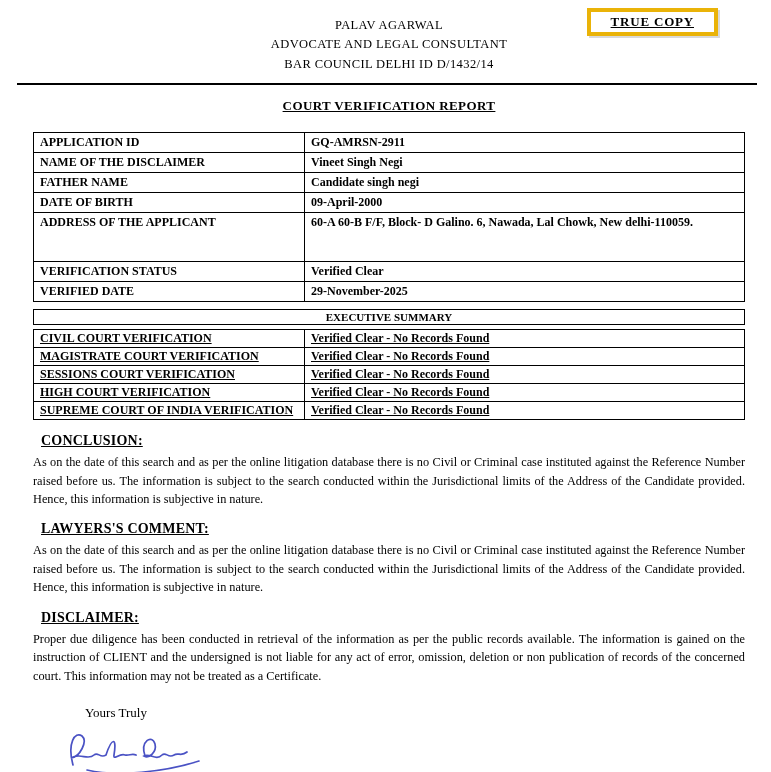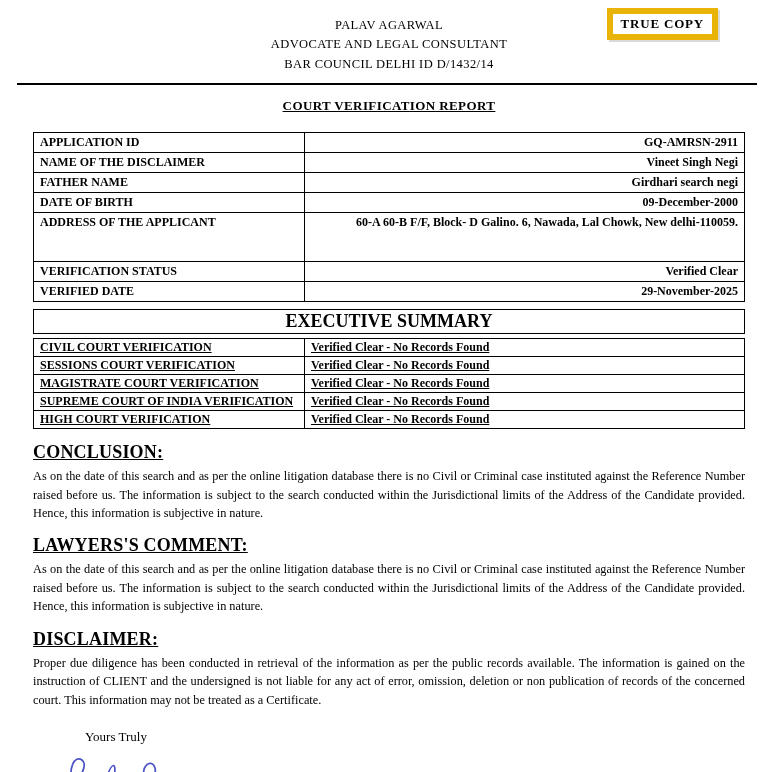--- a/index.html
+++ b/index.html
@@ -7,51 +7,52 @@
     width:771px; min-height:772px;
     font-family:"Liberation Serif", serif;
     color:#000; position:relative;
   }
   .page { padding:16px 26px 10px 33px; position:relative; }
 
   
   .letterhead { text-align:center; font-weight:normal; font-size:12.5px; letter-spacing:.4px; line-height:1.55; }
   .truecopy {
     position:absolute; top:8px; right:53px;
-    border:6px solid #eab308; padding:2px 8px;
+    border:4px solid #eab308; padding:2px 20px;
     font-weight:bold; font-size:13px; letter-spacing:.8px;
     box-shadow:2px 2px 0 rgba(0,0,0,.15);
+    text-decoration:underline;
   }
   .rule { border-top:2px solid #000; margin:9px -12px 0 -16px; }
 
   
   .title {
     text-align:center; font-weight:bold; text-decoration:underline;
     font-size:13px; letter-spacing:.4px; margin:13px 0 18px 0;
   }
 
   
   table.tbl { border-collapse:collapse; width:712px; }
   table.tbl td { border:1.2px solid #000; padding:2px 6px; font-size:12px; }
   td.lbl { font-weight:bold; width:258px; }
-  td.val { font-weight:bold;text-align:right; }
+  td.val { font-weight:bold; }
   tr.tall td { height:44px; vertical-align:top; }
   table.t2 td.val { text-align:left; }
   .band {
     width:700px; border:1.2px solid #000; margin-top:7px;
-    text-align:center; font-weight:bold; font-size:18px; padding:1px 5px;
+    text-align:center; font-weight:bold; font-size:11px; padding:1px 5px;
   }
   table.t2 { margin-top:4px;text-decoration:underline; }
   table.t2 td { padding:1px 6px; }
 
   
   .section { width:712px; }
   .section-heading {
     font-weight:bold; text-decoration:underline;
-    font-size:18px; margin:13px 0 4px 0; letter-spacing:.2px;
+    font-size:14px; margin:13px 0 4px 8px; letter-spacing:.2px;
   }
   .section-body { font-size:12.3px; line-height:1.5; text-align:justify; }
 
   
   .yours { margin:20px 0 0 52px; font-size:13px; }
   .signature-wrap { margin:4px 0 0 26px; height:56px; }
   svg.sig { stroke:var(--signature-blue, #4a52c4); }
 </style>
 </head>
 <body>
@@ -75,25 +76,25 @@
         <tr>
       <td class="lbl">APPLICATION ID</td>
       <td class="val">GQ-AMRSN-2911</td>
     </tr>
     <tr>
       <td class="lbl">NAME OF THE DISCLAIMER</td>
       <td class="val">Vineet Singh Negi</td>
     </tr>
     <tr>
       <td class="lbl">FATHER NAME</td>
-      <td class="val">Girdhari search negi</td>
+      <td class="val">Candidate singh negi</td>
     </tr>
     <tr>
       <td class="lbl">DATE OF BIRTH</td>
-      <td class="val">09-December-2000</td>
+      <td class="val">09-April-2000</td>
     </tr>
     <tr class="tall">
       <td class="lbl">ADDRESS OF THE APPLICANT</td>
       <td class="val">60-A 60-B F/F, Block- D Galino. 6, Nawada, Lal Chowk, New delhi-110059.</td>
     </tr>
     <tr>
       <td class="lbl">VERIFICATION STATUS</td>
       <td class="val">Verified Clear</td>
     </tr>
     <tr>
@@ -105,33 +106,33 @@
 
   <div class="band">EXECUTIVE SUMMARY</div>
 
   <table class="tbl t2">
     <tbody>
         <tr>
       <td class="lbl">CIVIL COURT VERIFICATION</td>
       <td class="val">Verified Clear - No Records Found</td>
     </tr>
     <tr>
+      <td class="lbl">MAGISTRATE COURT VERIFICATION</td>
+      <td class="val">Verified Clear - No Records Found</td>
+    </tr>
+    <tr>
       <td class="lbl">SESSIONS COURT VERIFICATION</td>
       <td class="val">Verified Clear - No Records Found</td>
     </tr>
     <tr>
-      <td class="lbl">MAGISTRATE COURT VERIFICATION</td>
+      <td class="lbl">HIGH COURT VERIFICATION</td>
       <td class="val">Verified Clear - No Records Found</td>
     </tr>
     <tr>
       <td class="lbl">SUPREME COURT OF INDIA VERIFICATION</td>
-      <td class="val">Verified Clear - No Records Found</td>
-    </tr>
-    <tr>
-      <td class="lbl">HIGH COURT VERIFICATION</td>
       <td class="val">Verified Clear - No Records Found</td>
     </tr>
   </tbody>
     </table>
 
   <div class="section">
     <div class="section-heading">CONCLUSION:</div>
     <div class="section-body">As on the date of this search and as per the online litigation database there is no Civil or Criminal case instituted against the Reference Number raised before us. The information is subject to the search conducted within the Jurisdictional limits of the Address of the Candidate provided. Hence, this information is subjective in nature.</div>
   </div>
 

